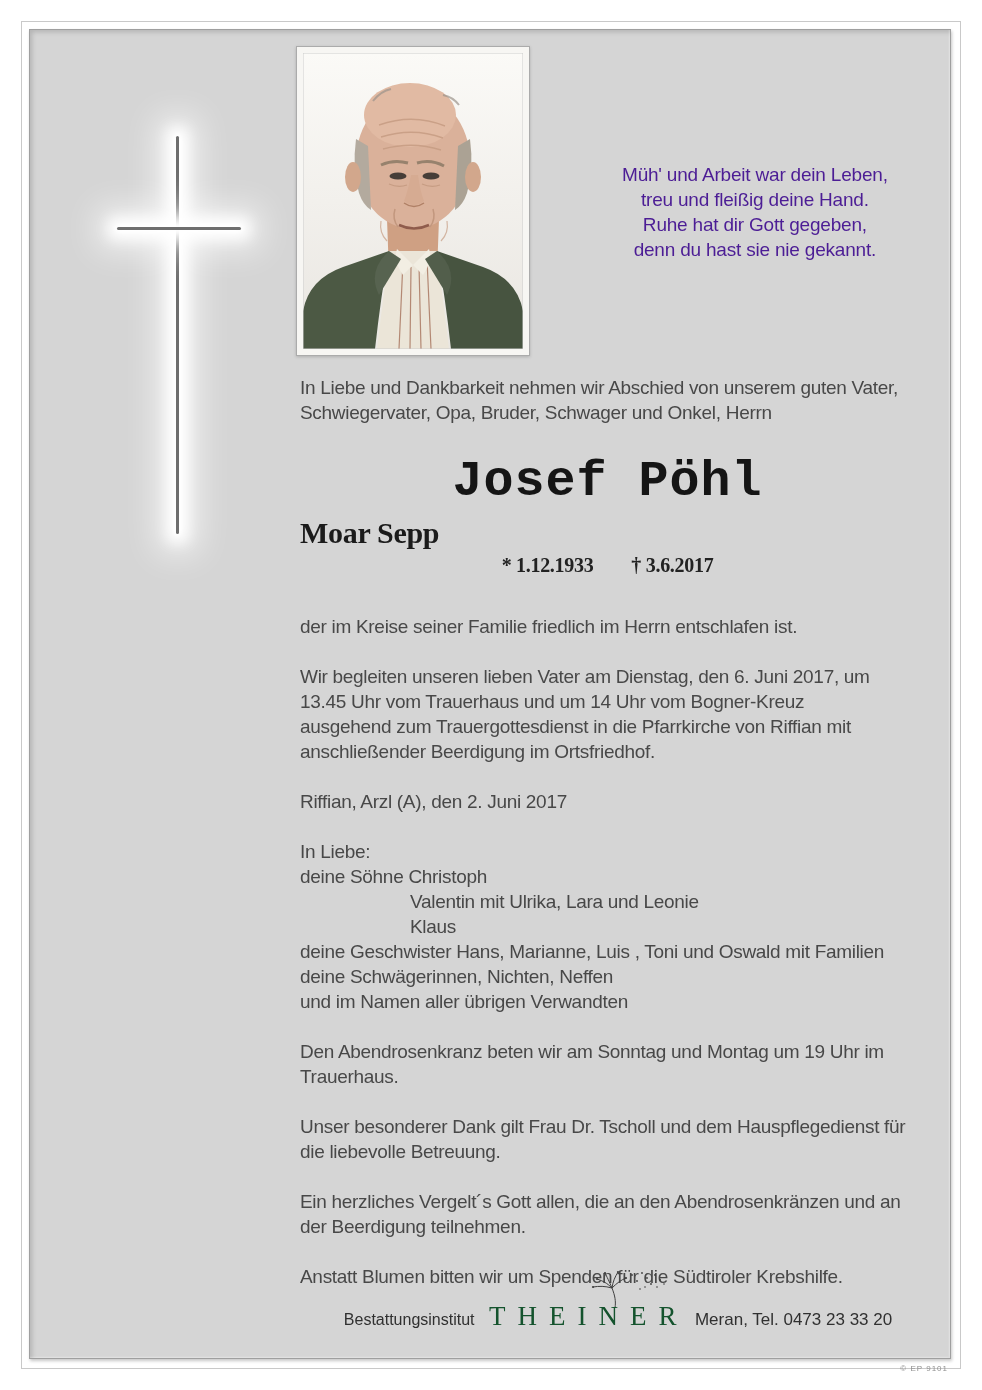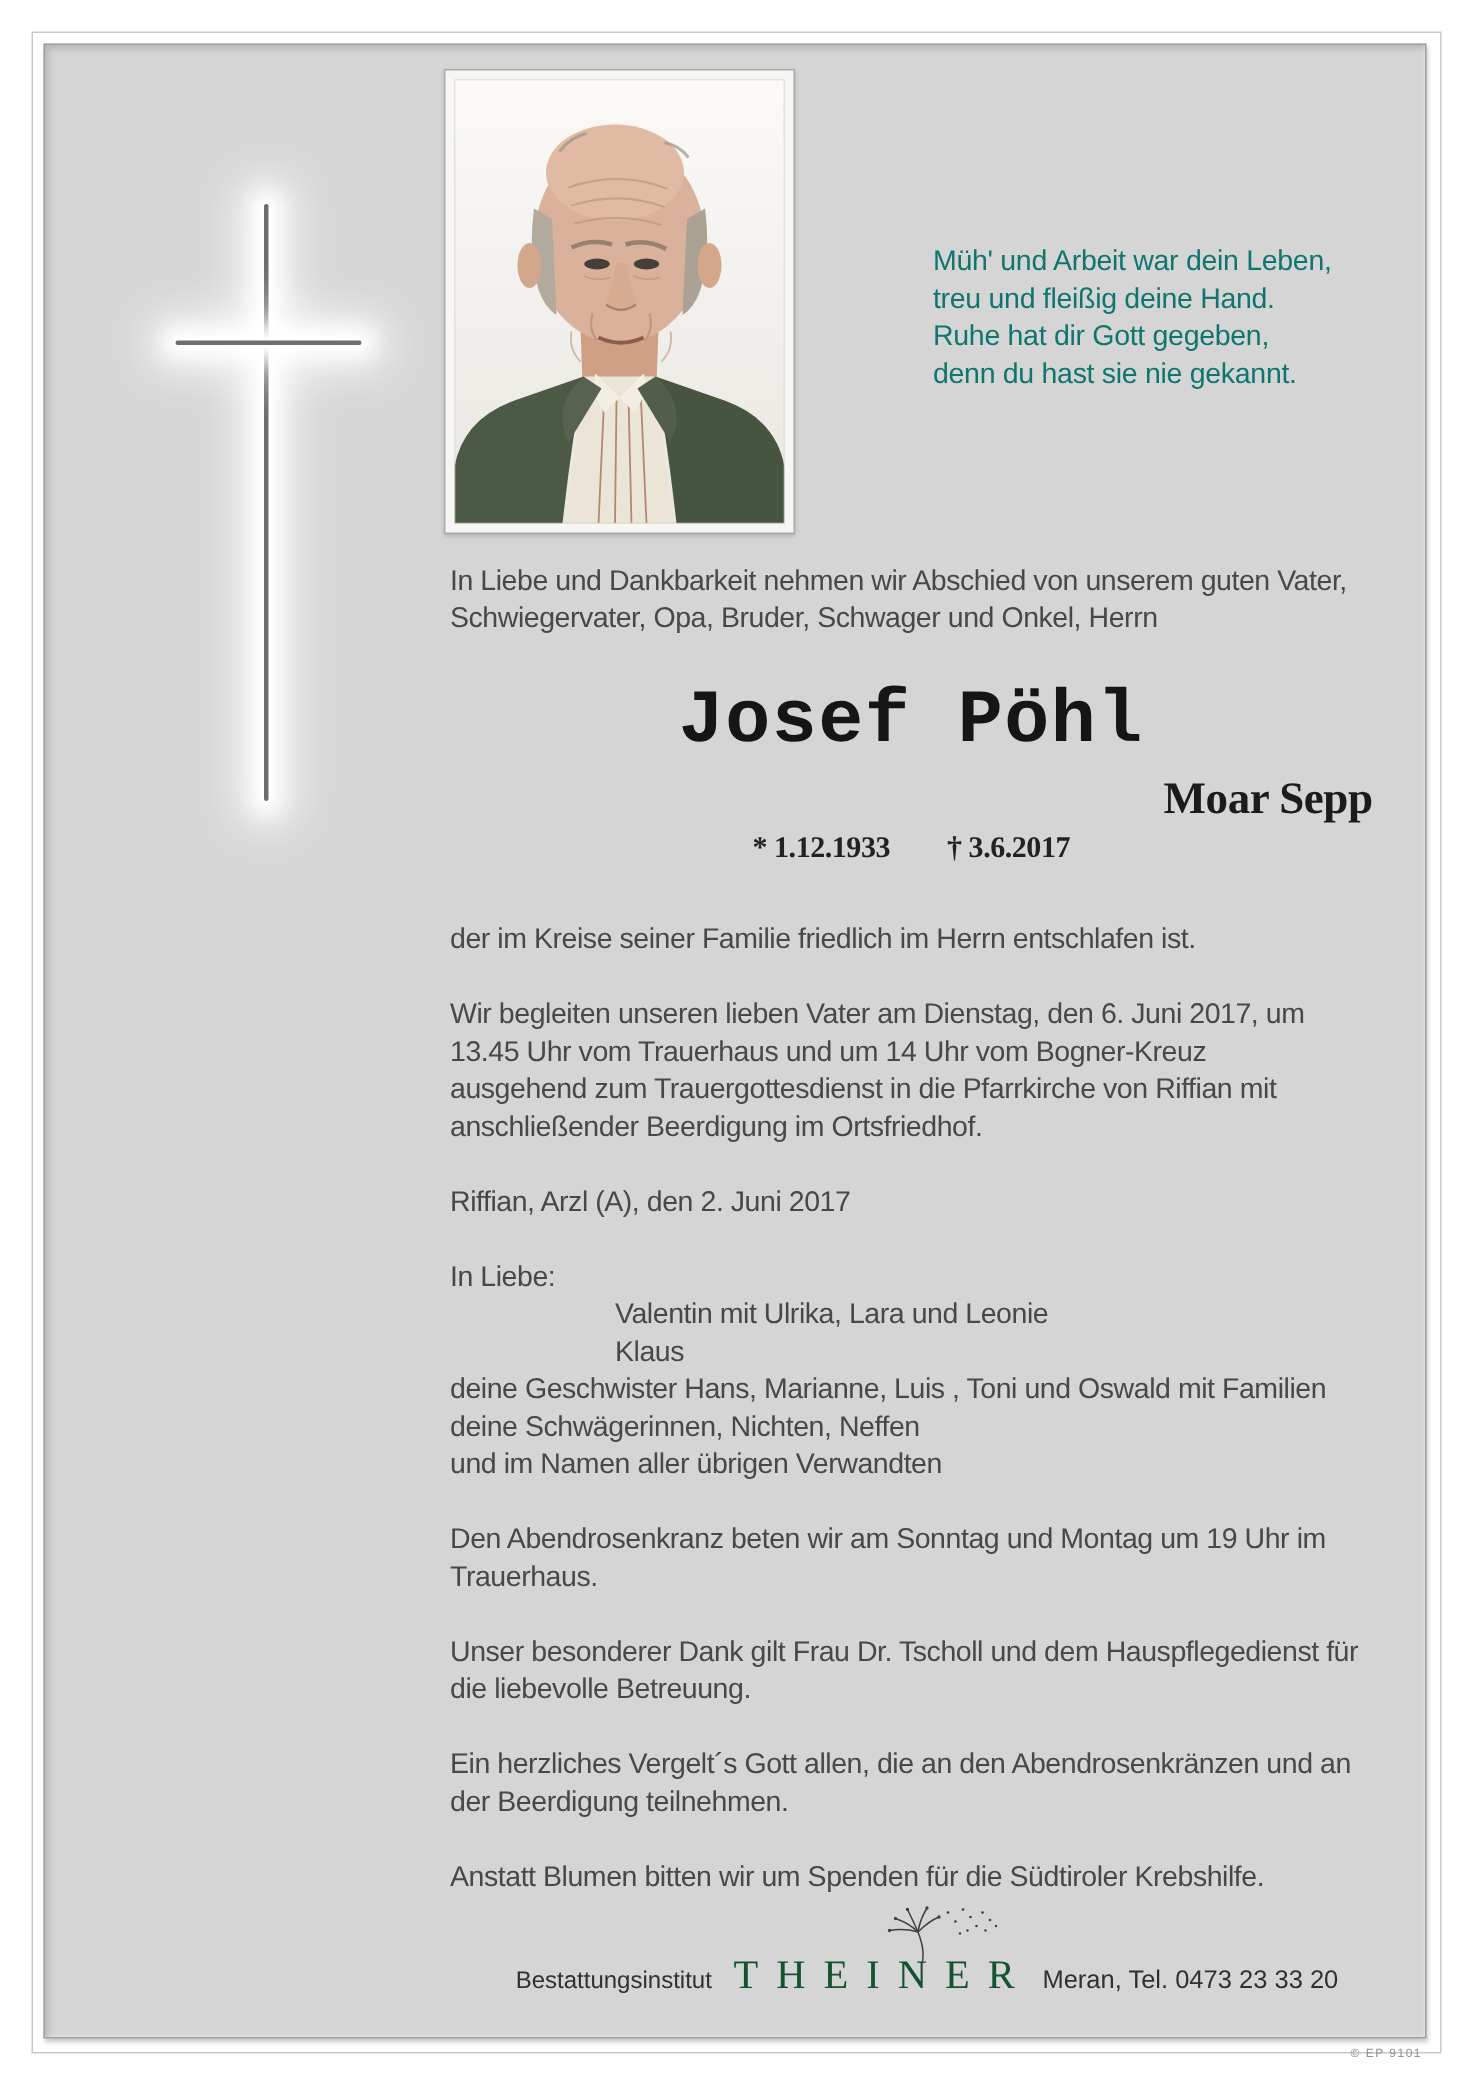--- a/index.html
+++ b/index.html
@@ -43,22 +43,23 @@
     padding: 6px;
     border: 1px solid #ababab;
     box-shadow: 0 1px 3px rgba(0,0,0,0.18);
   }
   .photo svg { display: block; }
 
   .verse {
     position: absolute; left: 592px; top: 132px;
     font-size: 19px; line-height: 25px;
     letter-spacing: -0.2px;
-    color: #0f766e;
+    color: #4c1d95;
     white-space: pre;
+    text-align: center;
   }
 
   .content {
     position: absolute; left: 270px; top: 345px; width: 655px;
     color: var(--body-text, #484848);
     font-size: 19px; line-height: 25px;
     letter-spacing: -0.3px;
   }
   .para { margin: 0 0 25px; white-space: pre; }
 
@@ -71,21 +72,21 @@
     color: var(--heading-text, #151515);
     text-align: center;
     white-space: pre;
   }
   .nickname {
     margin: 0 40px 0 0;
     font-family: "Liberation Serif", serif;
     font-weight: 700;
     font-size: 30px; line-height: 36px;
     color: #1b1b1b;
-    text-align: right;
+    text-align: left;
     white-space: pre;
   }
   .dates {
     margin: 2px 40px 36px 0;
     font-family: "Liberation Serif", serif;
     font-weight: 700;
     font-size: 20px; line-height: 25px;
     color: #222222;
     text-align: center;
   }
@@ -203,20 +204,21 @@
 
     <p class="para">der im Kreise seiner Familie friedlich im Herrn entschlafen ist.</p>
     <p class="para">Wir begleiten unseren lieben Vater am Dienstag, den 6. Juni 2017, um
 13.45 Uhr vom Trauerhaus und um 14 Uhr vom Bogner-Kreuz
 ausgehend zum Trauergottesdienst in die Pfarrkirche von Riffian mit
 anschließender Beerdigung im Ortsfriedhof.</p>
     <p class="para">Riffian, Arzl (A), den 2. Juni 2017</p>
 
     <div class="mourners">
       <div>In Liebe:</div>
+      <div>deine Söhne Christoph</div>
       <div class="indent">Valentin mit Ulrika, Lara und Leonie</div>
       <div class="indent">Klaus</div>
       <div>deine Geschwister Hans, Marianne, Luis , Toni und Oswald mit Familien</div>
       <div>deine Schwägerinnen, Nichten, Neffen</div>
       <div>und im Namen aller übrigen Verwandten</div>
     </div>
 
     <p class="para">Den Abendrosenkranz beten wir am Sonntag und Montag um 19 Uhr im
 Trauerhaus.</p>
     <p class="para">Unser besonderer Dank gilt Frau Dr. Tscholl und dem Hauspflegedienst für

